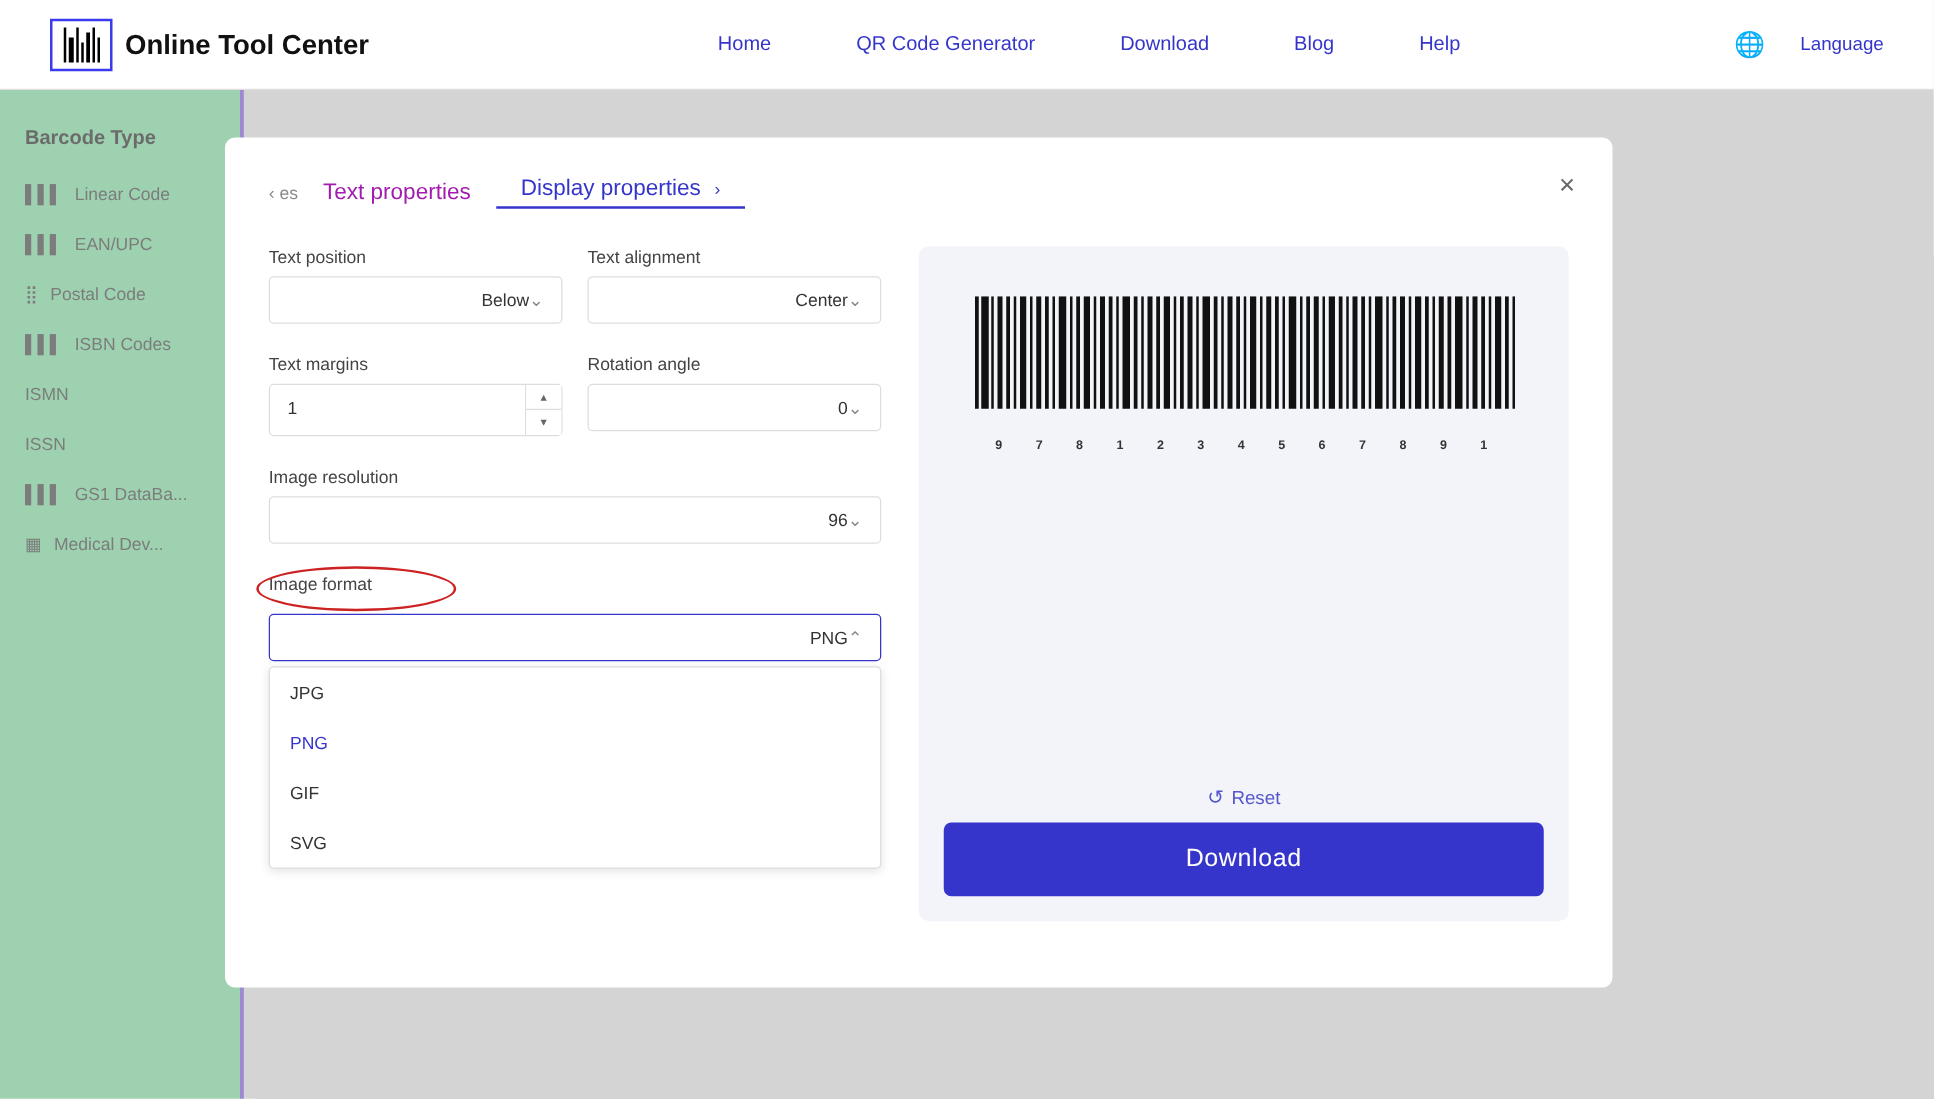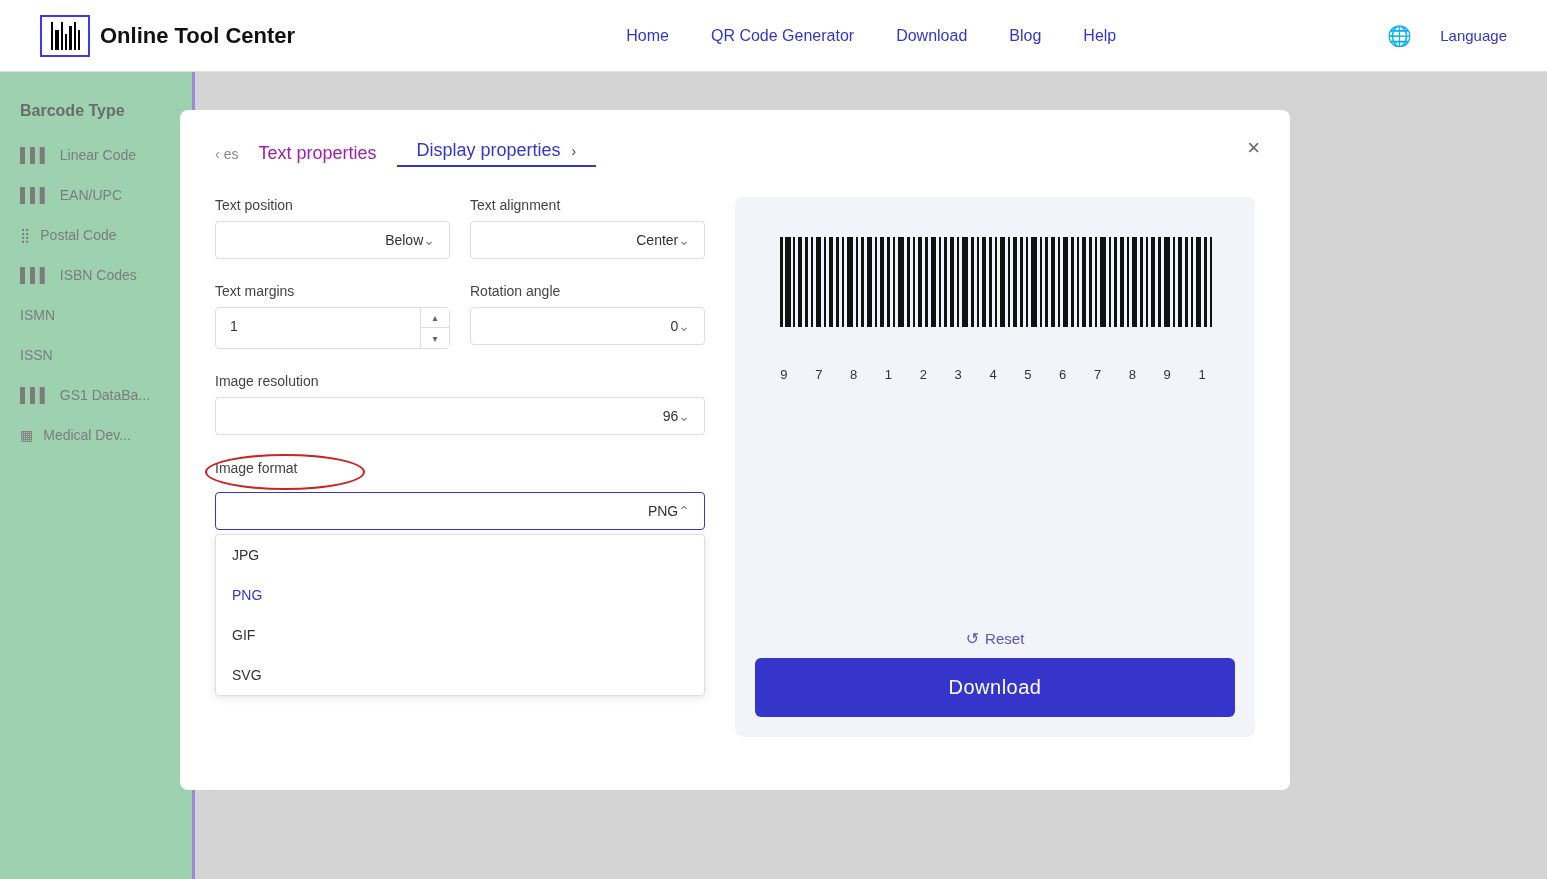--- a/index.html
+++ b/index.html
@@ -37,21 +37,21 @@
       gap: 2px;
       height: 28px;
     }
     .logo-title {
       font-size: 22px;
       font-weight: bold;
       color: #111;
     }
     .nav {
       display: flex;
-      gap: 42px;
+      gap: 68px;
       flex: 1;
       justify-content: center;
     }
     .nav-item {
       font-size: 16px;
       color: #3535cc;
       cursor: pointer;
       text-decoration: none;
     }
     .nav-item.active {
@@ -607,21 +607,21 @@
             <rect x="389" y="0" width="6" height="90" fill="#111"></rect>
             <rect x="398" y="0" width="2" height="90" fill="#111"></rect>
             <rect x="403" y="0" width="4" height="90" fill="#111"></rect>
             <rect x="410" y="0" width="3" height="90" fill="#111"></rect>
             <rect x="416" y="0" width="2" height="90" fill="#111"></rect>
             <rect x="421" y="0" width="5" height="90" fill="#111"></rect>
             <rect x="429" y="0" width="3" height="90" fill="#111"></rect>
             <rect x="435" y="0" width="2" height="90" fill="#111"></rect>
           </svg>
         </div>
-        <div class="barcode-numbers" style="letter-spacing:12px;font-size:13px;margin-top:20px;">9  7  8  1  2  3  4  5  6  7  8  9  1</div>
+        <div class="barcode-numbers" style="letter-spacing:12px;font-size:10px;margin-top:4px;font-weight:bold;">9  7  8  1  2  3  4  5  6  7  8  9  1</div>
       </div>
 
       <button class="reset-btn">
         <span style="font-size:16px;">↺</span>
         <span>Reset</span>
       </button>
 
       <div class="modal-download-area">
         <button class="download-btn">Download</button>
       </div>

